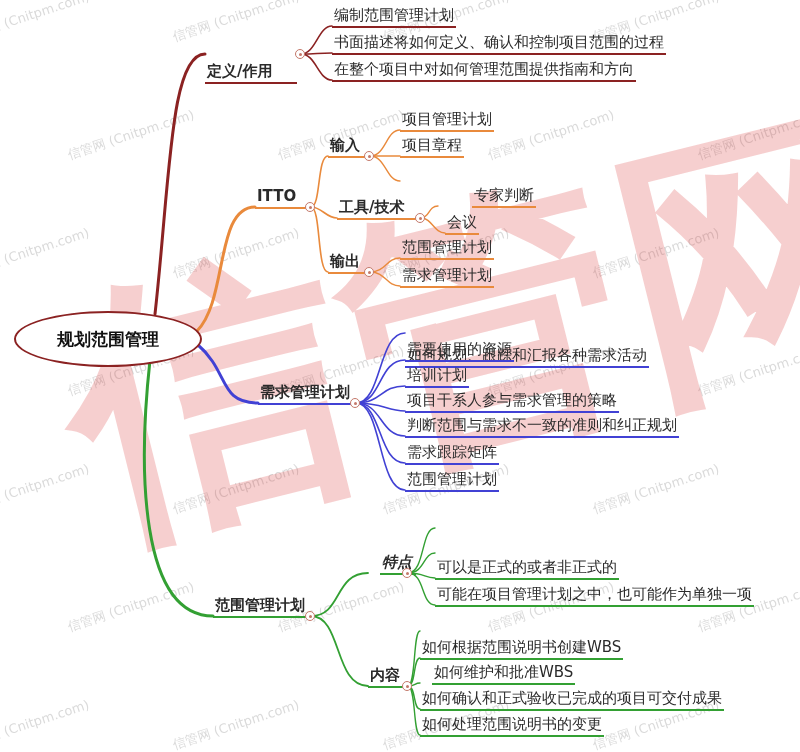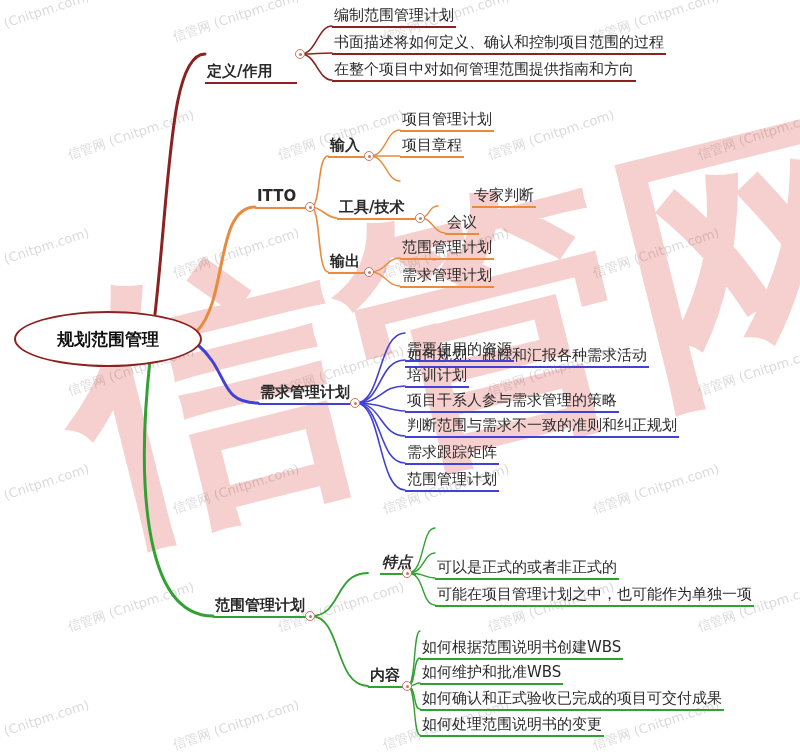--- a/index.html
+++ b/index.html
@@ -157,18 +157,18 @@
       <div class="marker" style="left: 402px; top: 568px;">
         <div class="marker-dot"></div>
       </div>
       <div class="topic" style="left: 435px; top: 558px; border-bottom-color: rgb(51, 160, 51);">可以是正式的或者非正式的</div>
       <div class="topic" style="left: 435px; top: 585px; border-bottom-color: rgb(51, 160, 51);">可能在项目管理计划之中，也可能作为单独一项</div>
       <div class="topic parent" style="left: 368px; top: 666px; width: 32px; border-bottom-color: rgb(51, 160, 51);">内容</div>
       <div class="marker" style="left: 402px; top: 681px;">
         <div class="marker-dot"></div>
       </div>
       <div class="topic" style="left: 420px; top: 638px; border-bottom-color: rgb(51, 160, 51);">如何根据范围说明书创建WBS</div>
-      <div class="topic" style="left: 420px; top: 663px; border-bottom-color: rgb(51, 160, 51); text-align: center;">如何维护和批准WBS</div>
+      <div class="topic" style="left: 432px; top: 663px; border-bottom-color: rgb(51, 160, 51); text-align: center;">如何维护和批准WBS</div>
       <div class="topic" style="left: 420px; top: 689px; border-bottom-color: rgb(51, 160, 51);">如何确认和正式验收已完成的项目可交付成果</div>
       <div class="topic" style="left: 420px; top: 715px; border-bottom-color: rgb(51, 160, 51);">如何处理范围说明书的变更</div>
     </div>
   <div class="root-topic">规划范围管理</div>
 </div>
 
 </body></html>

